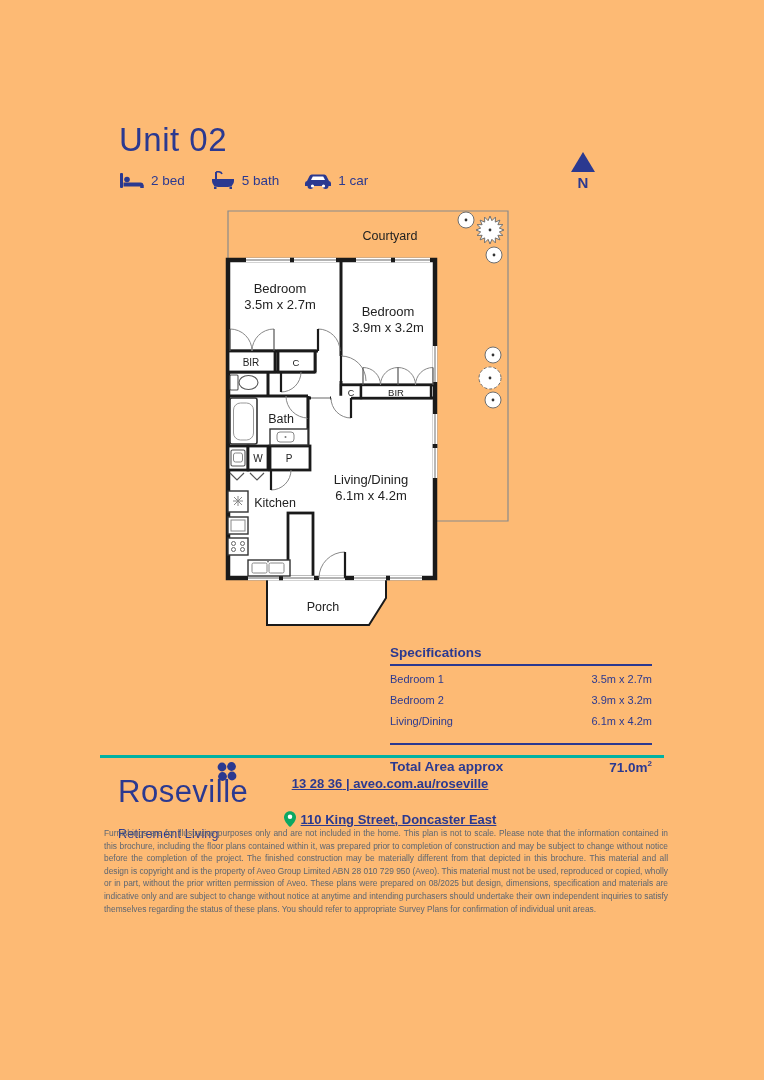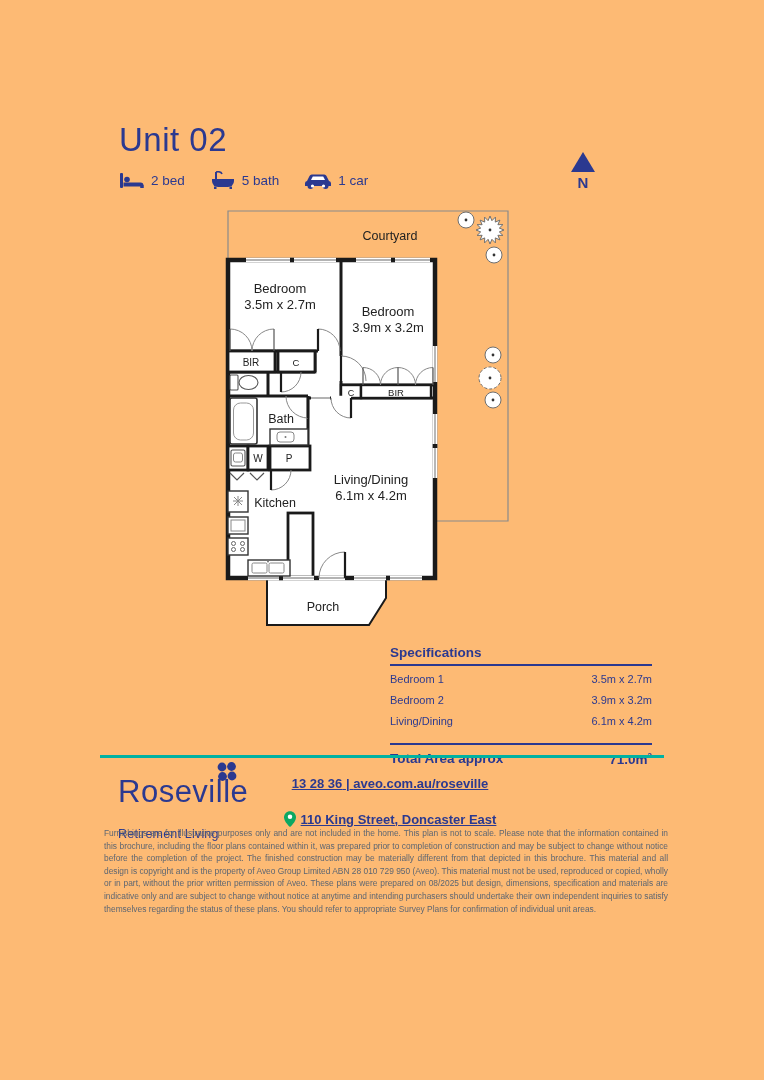--- a/index.html
+++ b/index.html
@@ -12,21 +12,21 @@
   .feature svg{display:block;}
   .north{left:568px;top:152px;width:30px;text-align:center;}
   .north-tri{width:0;height:0;margin:0 auto;border-left:12px solid transparent;border-right:12px solid transparent;border-bottom:20px solid #2b3990;}
   .north-n{font-size:15px;font-weight:bold;color:#2b3990;margin-top:2px;}
   .plan{left:218px;top:196px;}
   svg{font-family:"Liberation Sans", sans-serif;}
   .specs{left:390px;top:637px;width:262px;color:#2b3990;}
   .specs-title{font-size:13.5px;font-weight:bold;margin-top:8px;}
   .specs-divider{border-top:2px solid #2b3990;margin:4px 0 7px 0;}
   .specs-row{display:flex;justify-content:space-between;font-size:11px;margin-bottom:9px;gap:12px;}
-  .specs-total{border-top:2px solid #2b3990;margin-top:16px;padding-top:6px;display:flex;justify-content:space-between;font-size:13.5px;font-weight:bold;}
+  .specs-total{border-top:2px solid #2b3990;margin-top:16px;padding-top:14px;display:flex;justify-content:space-between;font-size:13.5px;font-weight:bold;}
   .specs-total sup{font-size:8px;}
   .teal-rule{left:100px;top:755px;width:564px;height:3px;background:#00b2a2;}
   .roseville{left:118px;top:764px;width:150px;}
   .roseville-name{font-size:31px;color:#2b3990;letter-spacing:.5px;margin-top:12px;line-height:1;}
   .roseville-tag{font-size:12.5px;color:#2b3990;margin-top:20px;letter-spacing:.2px;}
   .clover{position:absolute;left:96px;top:-2px;}
   .contact{left:268px;top:776px;width:244px;text-align:center;color:#2b3990;text-decoration:underline;}
   .contact-line1{font-size:13px;font-weight:bold;}
   .contact-line2{font-size:13px;font-weight:bold;margin-top:20px;display:flex;align-items:center;justify-content:center;gap:5px;}
   .aveo-logo{left:550px;top:762px;font-size:45px;color:#2b3990;letter-spacing:-1px;line-height:1;}

